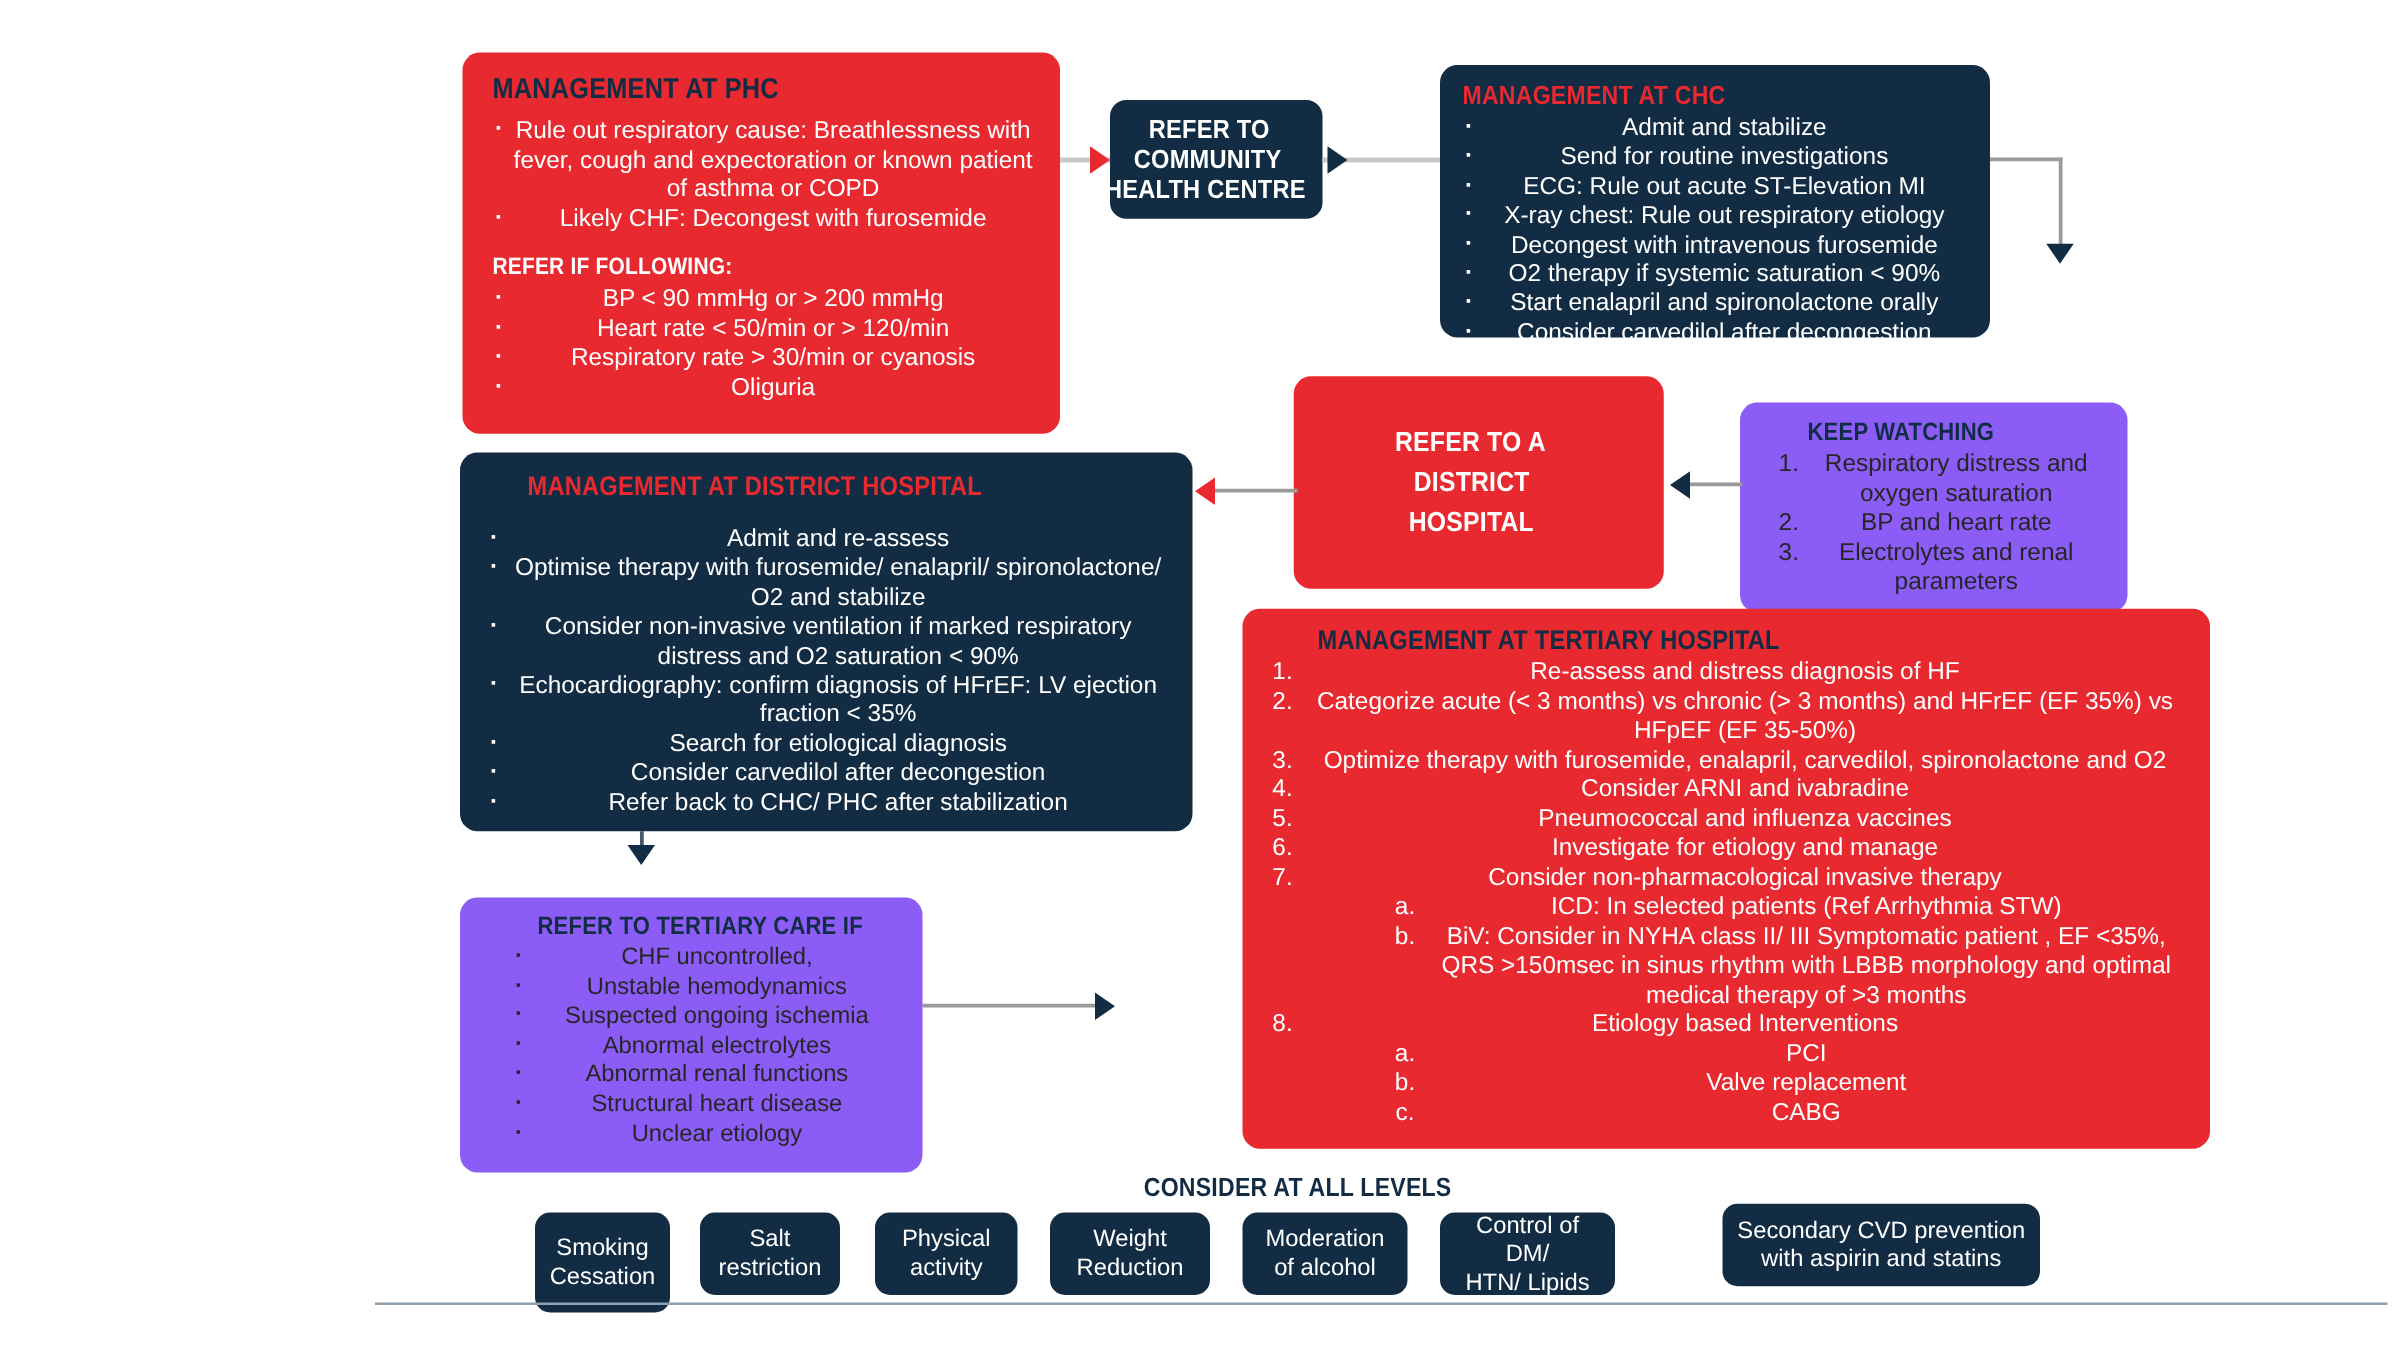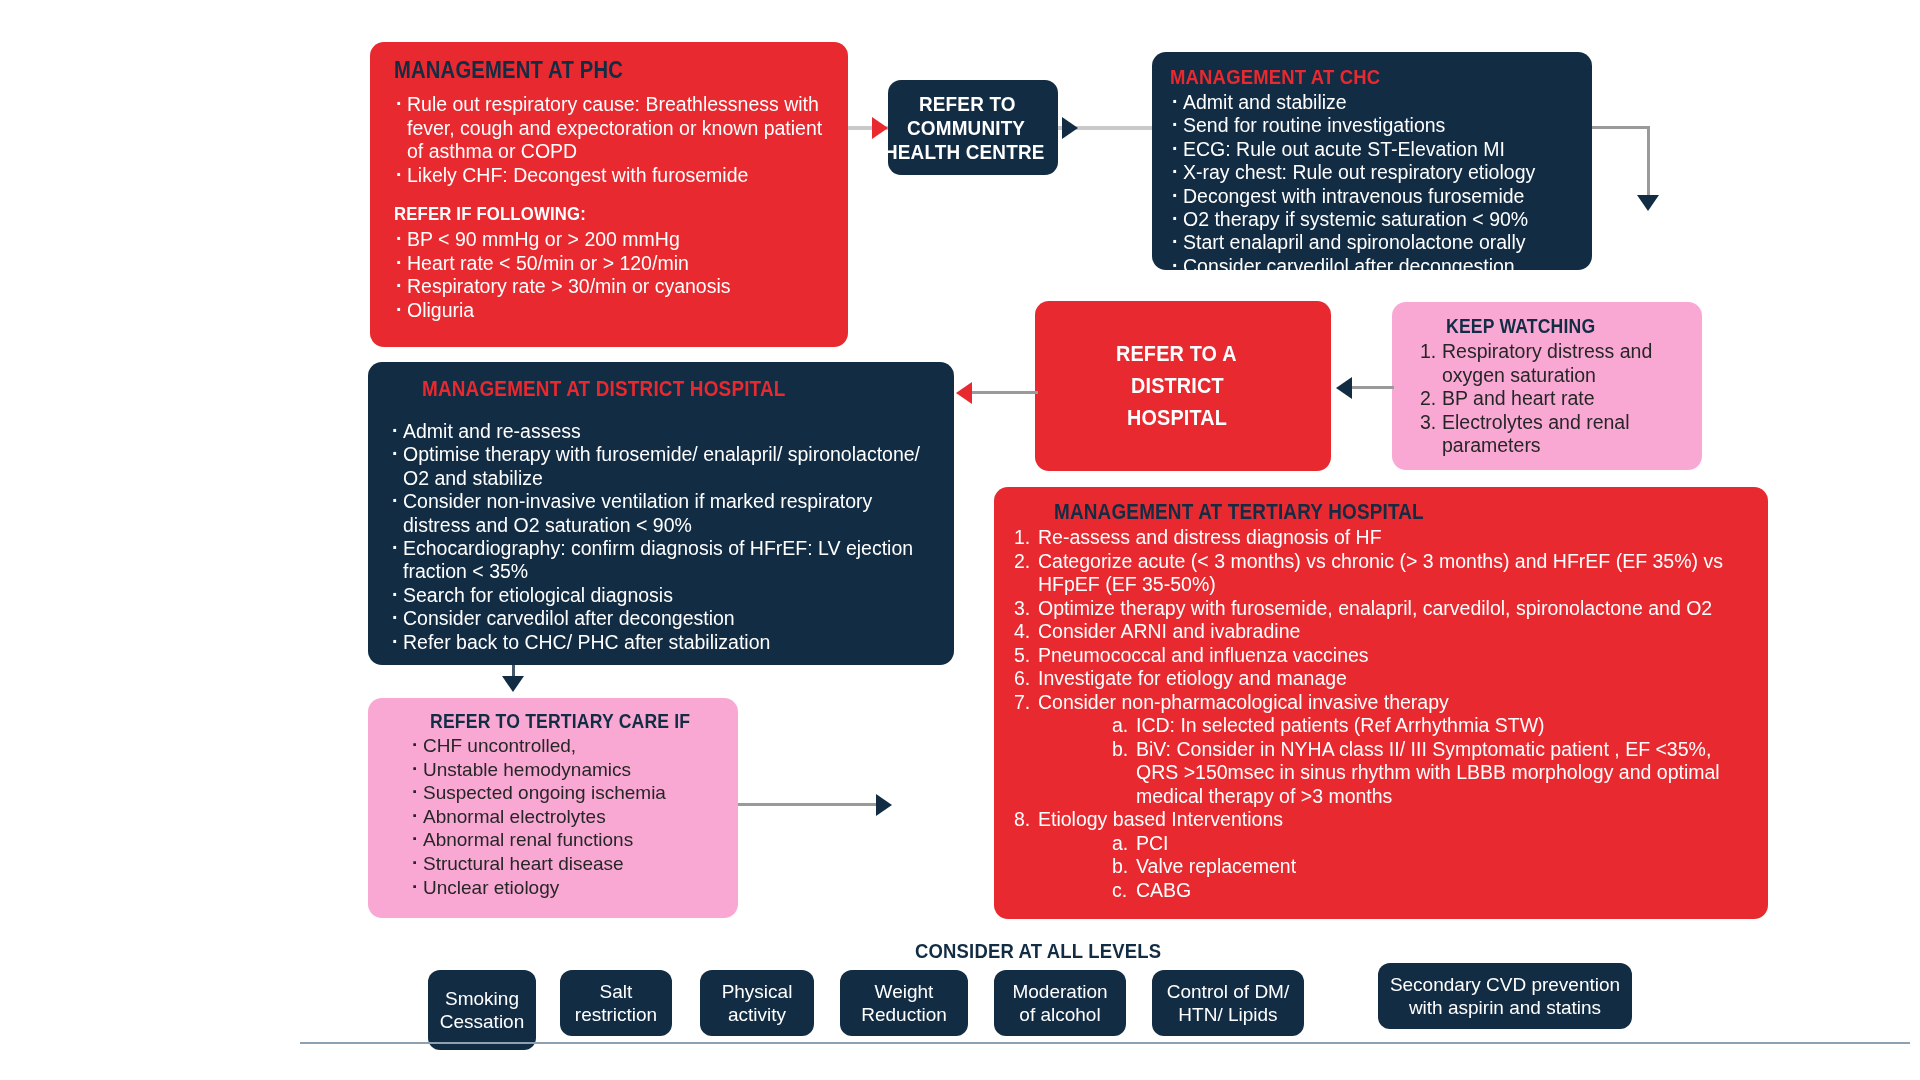--- a/index.html
+++ b/index.html
@@ -8,35 +8,35 @@
     background: #ffffff;
     font-family: "Liberation Sans", sans-serif;
     overflow: hidden;
   }
   #canvas { position: relative; width: 1920px; height: 1080px; }
 
   
   .box { position: absolute; border-radius: 14px; }
   .box.red  { background: #e8292f; }
   .box.navy { background: #122c44; }
-  .box.gray { background: #f9a8d4; }
+  .box.gray { background: #8b5cf6; margin-top: 20px; }
 
   .ttl {
     font-weight: bold;
     font-stretch: condensed;
     letter-spacing: .2px;
     transform: scaleX(.88);
     transform-origin: left center;
     white-space: nowrap;
   }
   .ttl.navy-t { color: #122c44; }
   .ttl.red-t  { color: #e8292f; }
   .ttl.white-t{ color: #ffffff; }
 
-  ul.plain { list-style: none; }
+  ul.plain { list-style: none; text-align: center; }
   ul.plain li { position: relative; }
 
   
   .dotlist li { padding-left: 13px; }
   .dotlist li::before {
     content: "·";
     position: absolute; left: 2px; top: -1px;
     font-weight: bold;
   }
   .dotlist li .cont { display: block; }
@@ -308,21 +308,21 @@
 activity</span>
     </div>
   <div class="pill" style="left:840px; top:970px; width:128px; height:66px;">
       <span style="white-space:pre-line;">Weight
 Reduction</span>
     </div>
   <div class="pill" style="left:994px; top:970px; width:132px; height:66px;">
       <span style="white-space:pre-line;">Moderation
 of alcohol</span>
     </div>
-  <div class="pill" style="left:1152px; top:970px; width:152px; height:66px;">
+  <div class="pill" style="left:1152px; top:970px; width:140px; height:66px;">
       <span style="white-space:pre-line;">Control of DM/
 HTN/ Lipids</span>
     </div>
   <div class="pill" style="left:1378px; top:963px; width:254px; height:66px;">
       <span style="white-space:pre-line;">Secondary CVD prevention
 with aspirin and statins</span>
     </div>
 
   <div class="baseline" style="left:300px; top:1042px; width:1610px;"></div>
 </div>

